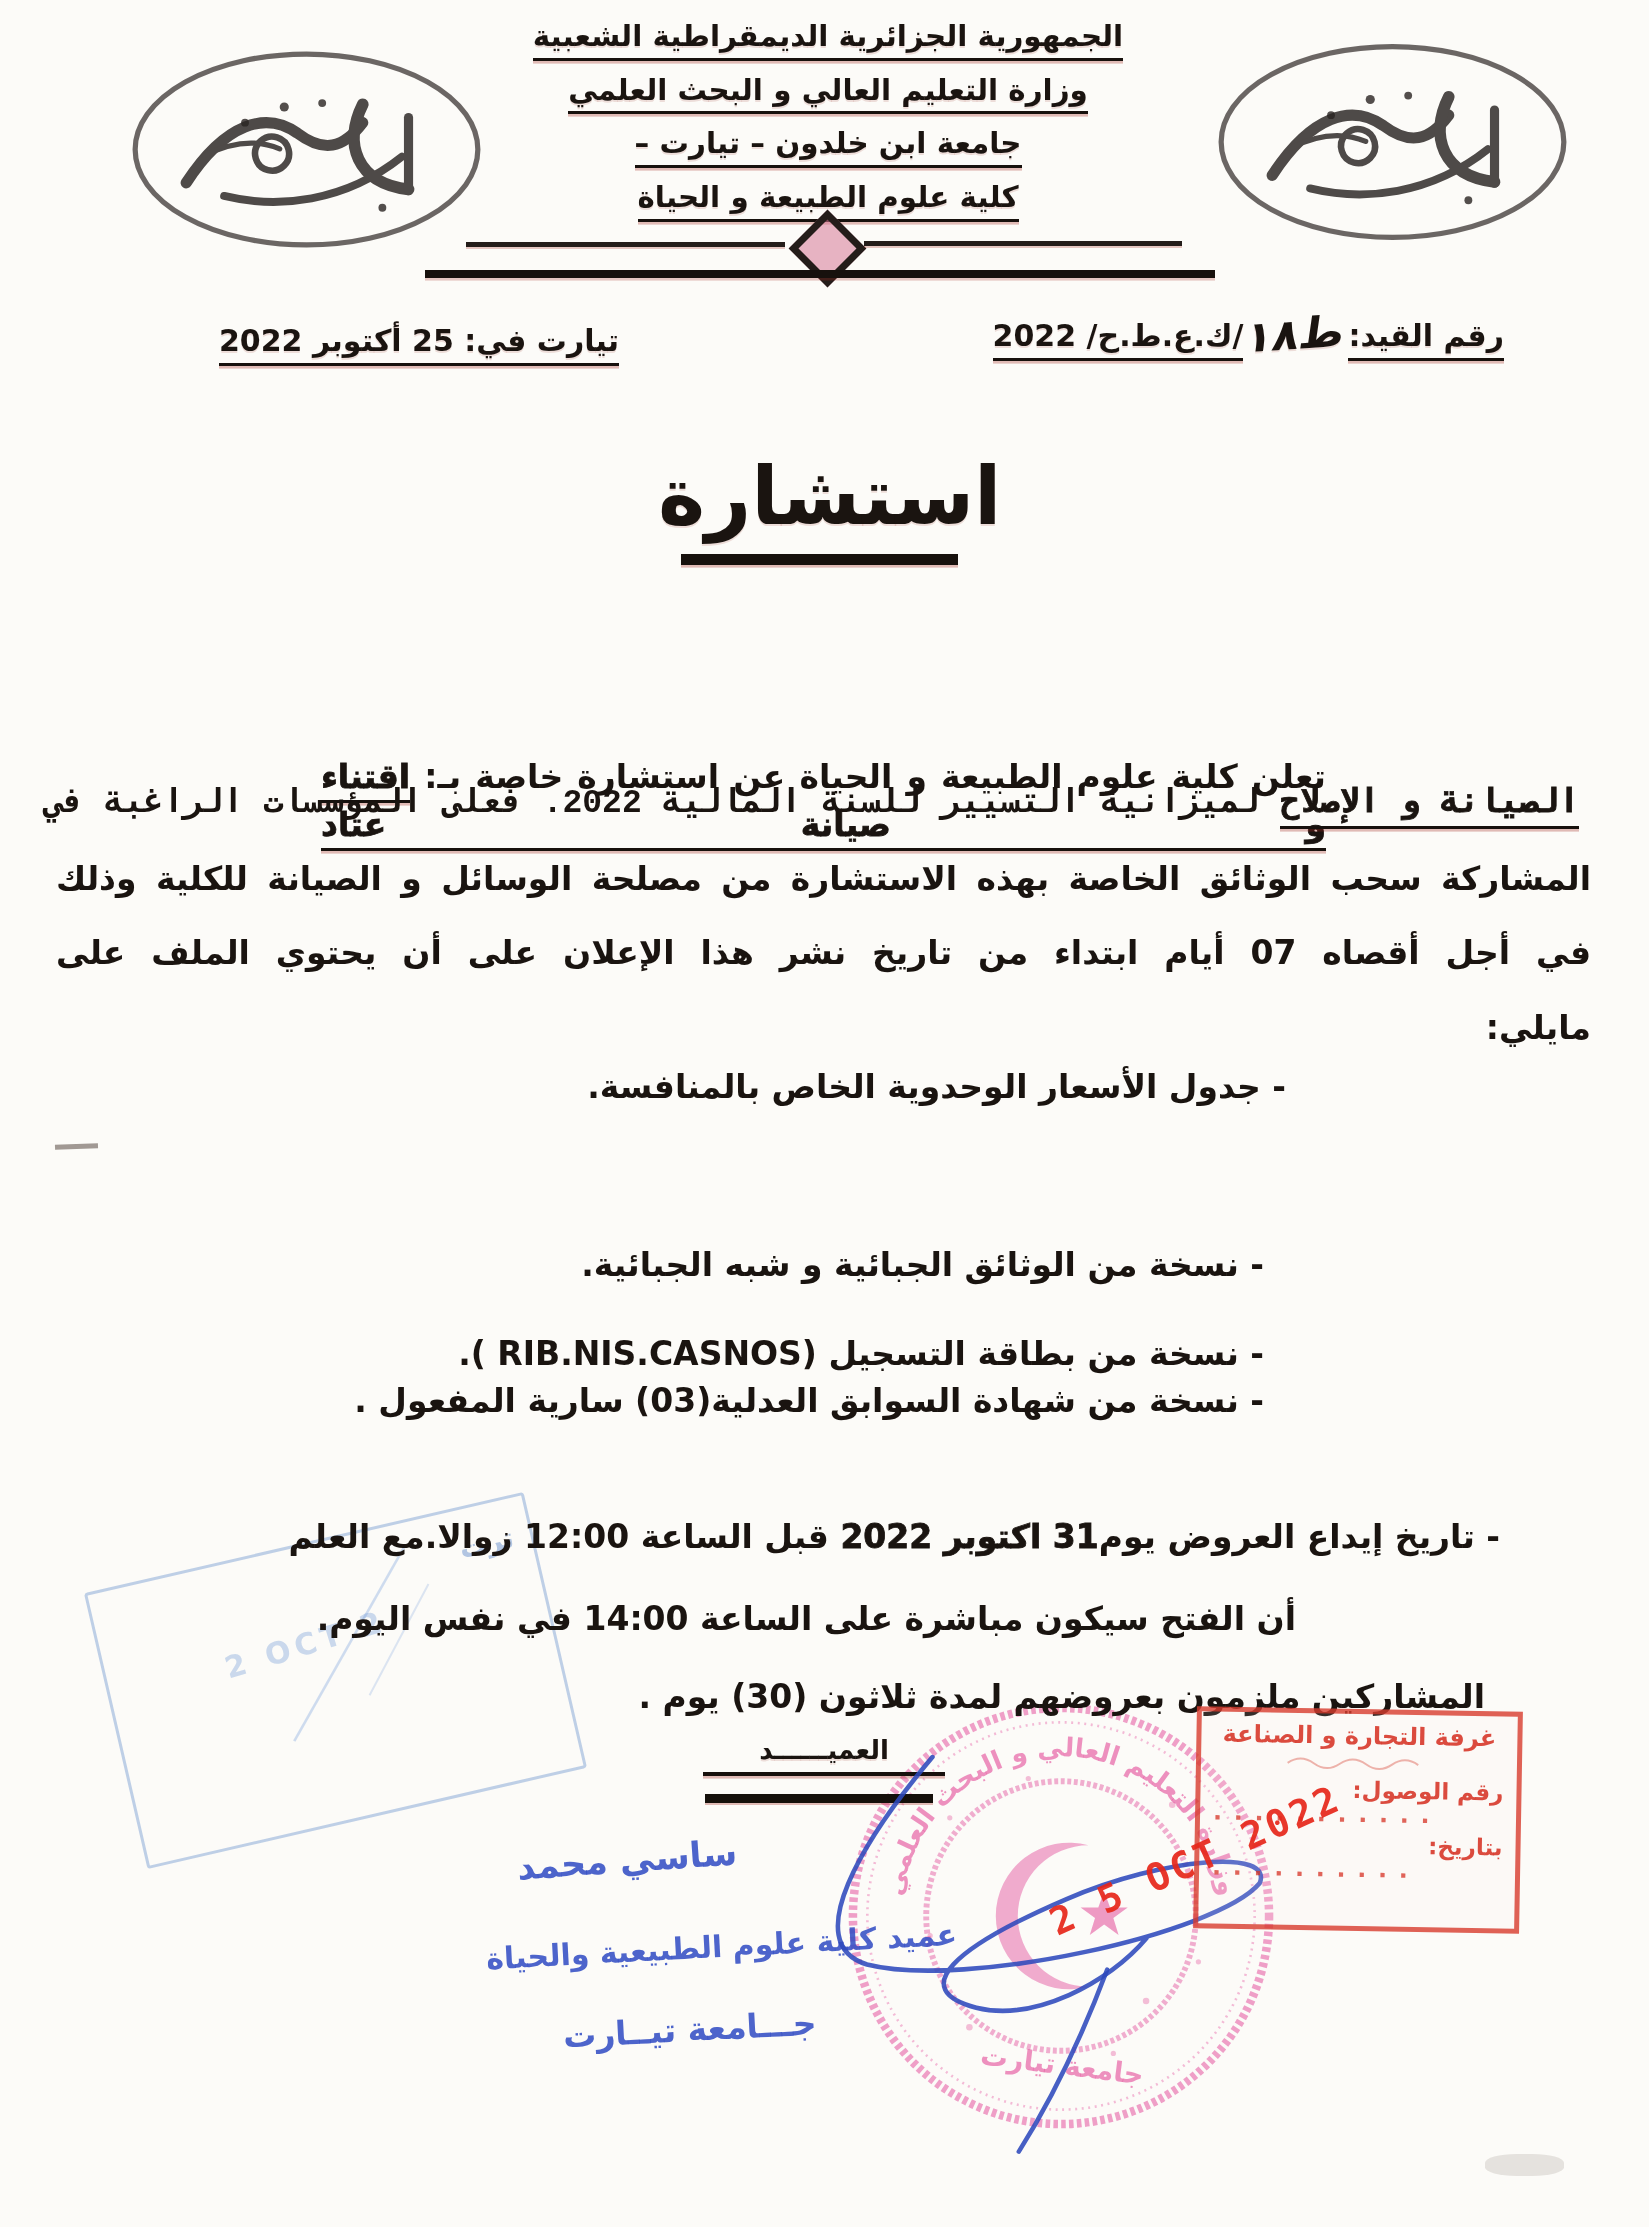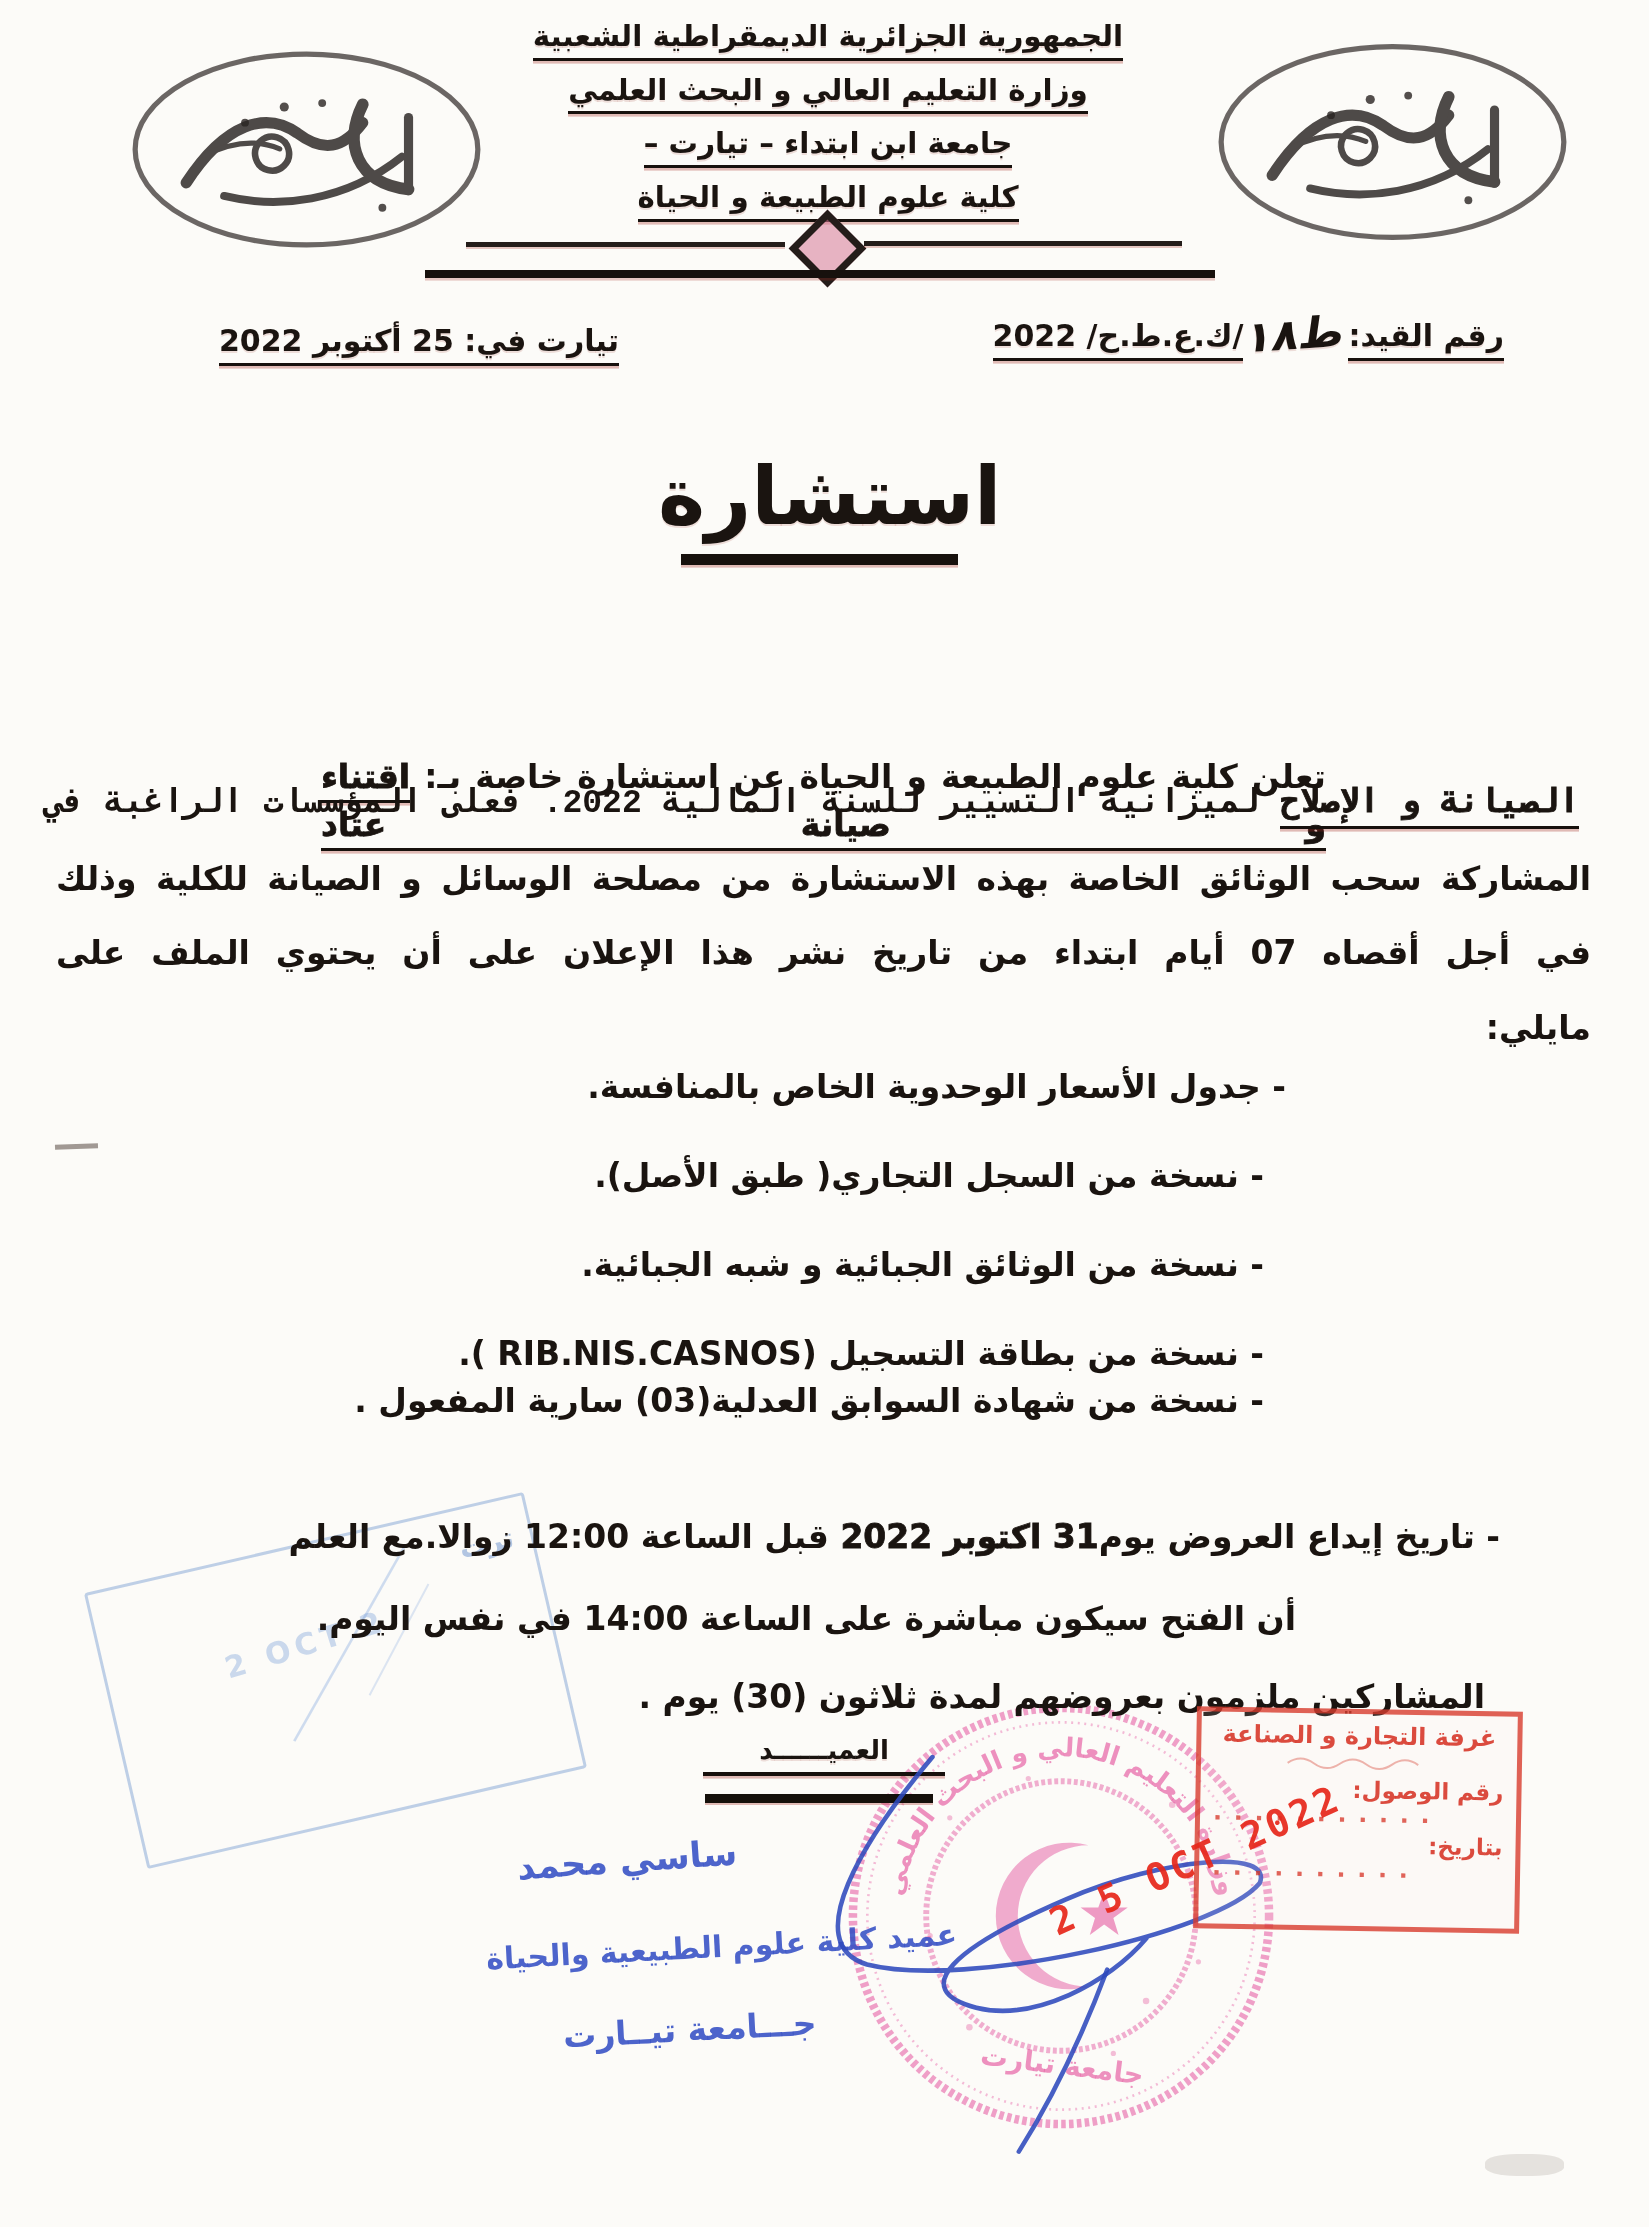--- a/index.html
+++ b/index.html
@@ -90,21 +90,21 @@
       <circle cx="242" cy="96" r="7"></circle>
         <circle cx="300" cy="90" r="6"></circle>
         <circle cx="182" cy="120" r="6"></circle>
         <circle cx="392" cy="250" r="6"></circle>
     </g>
   </svg>
 
   <div class="abs hdr scanshadow" dir="rtl">
     <span class="hline"><span class="ul">الجمهورية الجزائرية الديمقراطية الشعبية</span></span>
     <span class="hline"><span class="ul">وزارة التعليم العالي و البحث العلمي</span></span>
-    <span class="hline"><span class="ul">جامعة ابن ابتداء – تيارت –</span></span>
+    <span class="hline"><span class="ul">جامعة ابن خلدون – تيارت –</span></span>
     <span class="hline"><span class="ul">كلية علوم الطبيعة و الحياة</span></span>
   </div>
 
   <div class="abs divseg" style="left:466px;top:242px;width:319px;"></div>
   <div class="abs diamond" style="left:800px;top:221px;"></div>
   <div class="abs divseg" style="left:864px;top:241px;width:318px;"></div>
   <div class="abs longrule" style="left:425px;top:270px;width:790px;"></div>
 
   <div class="abs refline scanshadow" style="right:145px;top:306px;">
     <span class="ul">رقم القيد:</span><span class="hand">ط١٨</span><span class="ul">/ك.ع.ط.ح/ 2022</span>
@@ -120,21 +120,20 @@
     <span>تعلن كلية علوم الطبيعة و الحياة عن استشارة خاصة بـ: </span><span class="phr">اقتناء و صيانة عتاد</span>
   </div>
   <div class="abs pline just" style="right:70px;top:780px;width:1535px;font-family:Liberation Mono, monospace;">
     <span class="phr">الصيانة و الإصلاح</span><span> لميزانية التسيير للسنة المالية 2022. فعلى المؤسسات الراغبة في</span>
   </div>
   <div class="abs pline just" style="right:58px;top:855px;width:1535px;">المشاركة سحب الوثائق الخاصة بهذه الاستشارة من مصلحة الوسائل و الصيانة للكلية وذلك</div>
   <div class="abs pline just" style="right:58px;top:929px;width:1535px;">في أجل أقصاه 07  أيام ابتداء من تاريخ نشر هذا الإعلان على أن يحتوي الملف على</div>
   <div class="abs pline" style="right:58px;top:1004px;">مايلي:</div>
 
   <div class="abs item" style="right:363px;top:1067px;">- جدول الأسعار الوحدوية الخاص بالمنافسة.</div>
-  <div class="abs item" style="right:385px;top:1156px;">- نسخة من السجل التجاري( طبق الأصل).</div>
   <div class="abs item" style="right:385px;top:1245px;">- نسخة من الوثائق الجبائية و شبه الجبائية.</div>
   <div class="abs item" style="right:385px;top:1334px;margin-left:16px;">- نسخة من بطاقة التسجيل (RIB.NIS.CASNOS ).</div>
   <div class="abs item" style="right:385px;top:1381px;">- نسخة من شهادة السوابق العدلية(03) سارية المفعول .</div>
 
   <div class="abs item" style="right:149px;top:1517px;">
     <span>- تاريخ إيداع العروض يوم</span><span class="bdate">31 اكتوبر 2022</span><span>  قبل الساعة 12:00 زوالا.مع العلم</span>
   </div>
   <div class="abs item" style="right:353px;top:1599px;">أن الفتح سيكون مباشرة على الساعة  14:00 في نفس اليوم.</div>
   <div class="abs item" style="right:164px;top:1677px;">المشاركين ملزمون بعروضهم لمدة ثلاثون (30) يوم .</div>
 

